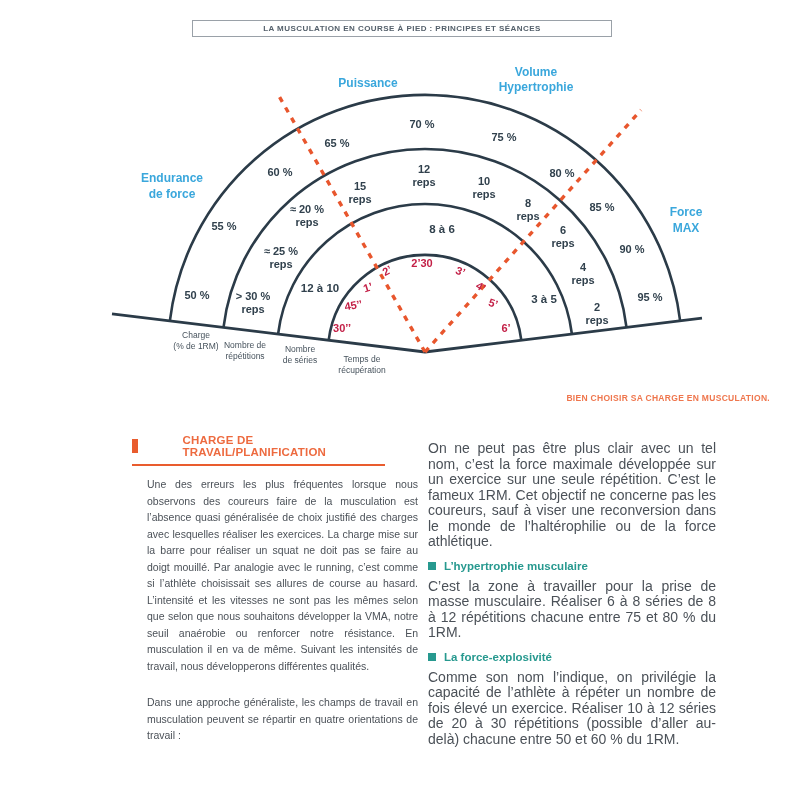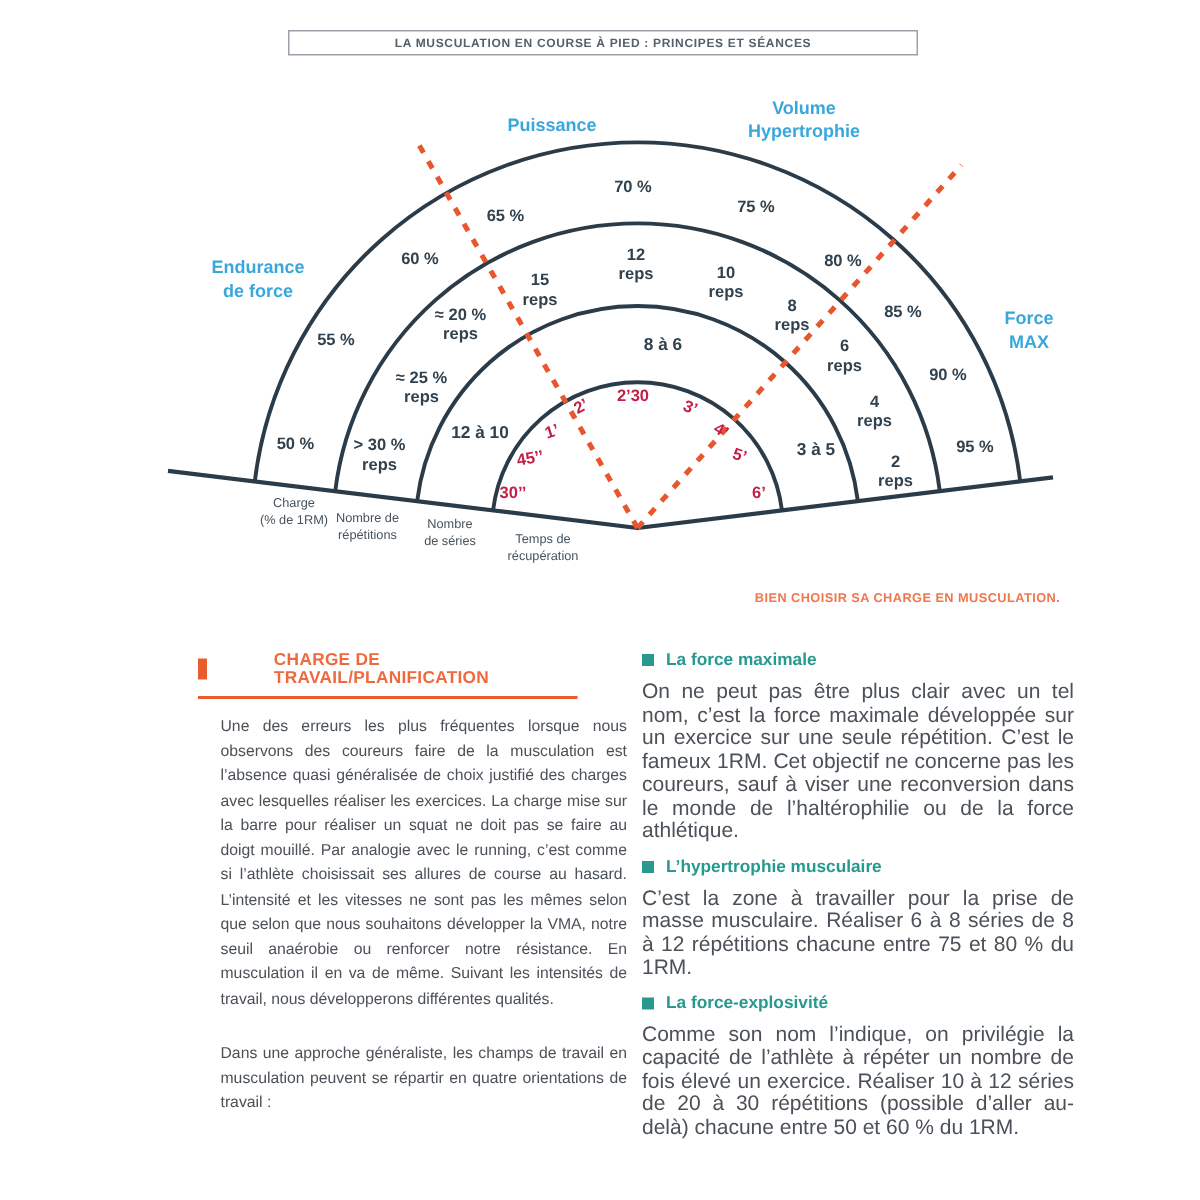--- a/index.html
+++ b/index.html
@@ -17,21 +17,21 @@
   .arc{fill:none;stroke:#2b3b48;stroke-width:2.6px;}
   .baseline{fill:none;stroke:#2b3b48;stroke-width:2.8px;stroke-linejoin:round;}
   .dash{fill:none;stroke:#e8562d;stroke-width:3.4px;stroke-dasharray:5.5 6.5;}
   .t-pct{font:700 11px "Liberation Sans",sans-serif;fill:#31414d;}
   .t-reps{font:700 11px "Liberation Sans",sans-serif;fill:#31414d;}
   .t-ser{font:700 11.5px "Liberation Sans",sans-serif;fill:#31414d;}
   .t-rec{font:700 11px "Liberation Sans",sans-serif;fill:#c32047;}
   .t-axis{font:400 8.5px "Liberation Sans",sans-serif;fill:#46525c;}
   .t-zone{font:700 12px "Liberation Sans",sans-serif;fill:#3aa7dc;}
 
-  .caption{position:absolute;left:440px;top:393px;width:330px;text-align:center;
+  .caption{position:absolute;left:440px;top:393px;width:330px;text-align:right;
     font-size:8.5px;font-weight:700;letter-spacing:.3px;color:#ef764d;}
 
   
   .col-left{position:absolute;left:132px;top:434px;width:286px;}
   .col-right{position:absolute;left:428px;top:434px;width:288px;}
 
   .h-orange{width:253px;border-bottom:2px solid #e95c2e;padding-bottom:6px;
     display:flex;align-items:center;}
   .h-orange .bar{display:inline-block;width:6px;height:14px;background:#e95c2e;margin-right:8px;}
   .h-orange span.txt{font-size:11.5px;font-weight:700;letter-spacing:.2px;color:#ed6a3f;margin-left:37px;}
@@ -137,24 +137,20 @@
   <div class="col-left">
     <div class="h-orange">
       <span class="bar"></span>
       <span class="txt">CHARGE DE TRAVAIL/PLANIFICATION</span>
     </div>
     <p>Une des erreurs les plus fréquentes lorsque nous observons des coureurs faire de la musculation est l’absence quasi généralisée de choix justifié des charges avec lesquelles réaliser les exercices. La charge mise sur la barre pour réaliser un squat ne doit pas se faire au doigt mouillé. Par analogie avec le running, c’est comme si l’athlète choisissait ses allures de course au hasard. L’intensité et les vitesses ne sont pas les mêmes selon que selon que nous souhaitons développer la VMA, notre seuil anaérobie ou renforcer notre résistance. En musculation il en va de même. Suivant les intensités de travail, nous développerons différentes qualités.</p>
     <p class="second">Dans une approche généraliste, les champs de travail en musculation peuvent se répartir en quatre orientations de travail :</p>
   </div>
 
   <div class="col-right">
-    <div class="h-teal">
-      <span class="sq"></span>
-      <span class="txt">La force maximale</span>
-    </div>
     <p>On ne peut pas être plus clair avec un tel nom, c’est la force maximale développée sur un exercice sur une seule répétition. C’est le fameux 1RM. Cet objectif ne concerne pas les coureurs, sauf à viser une reconversion dans le monde de l’haltérophilie ou de la force athlétique.</p>
 
     <div class="h-teal">
       <span class="sq"></span>
       <span class="txt">L’hypertrophie musculaire</span>
     </div>
     <p>C’est la zone à travailler pour la prise de masse musculaire. Réaliser 6 à 8 séries de 8 à 12 répétitions chacune entre 75 et 80 % du 1RM.</p>
 
     <div class="h-teal">
       <span class="sq"></span>

